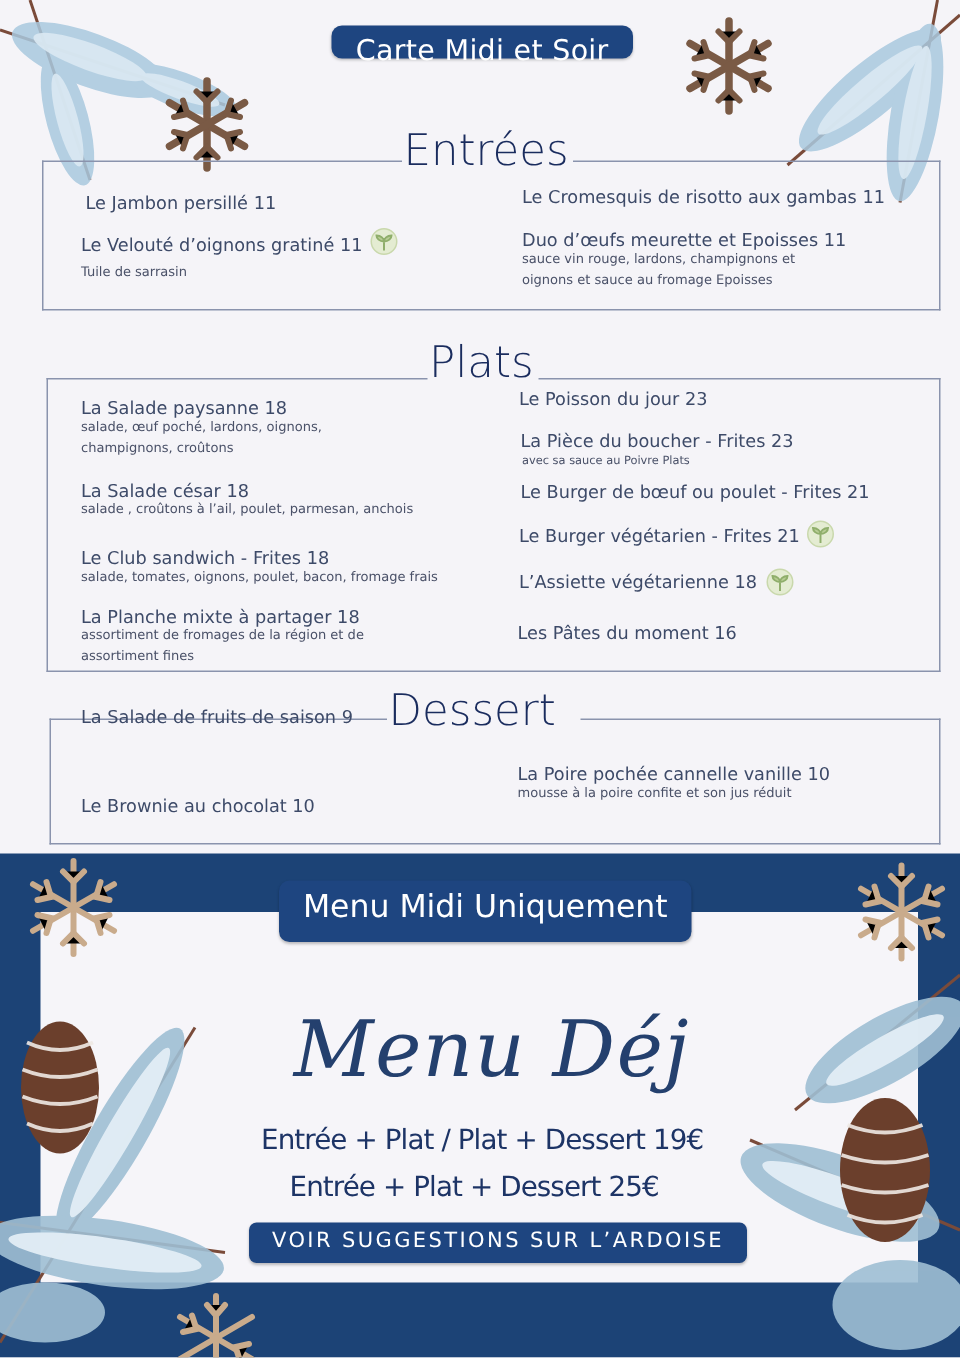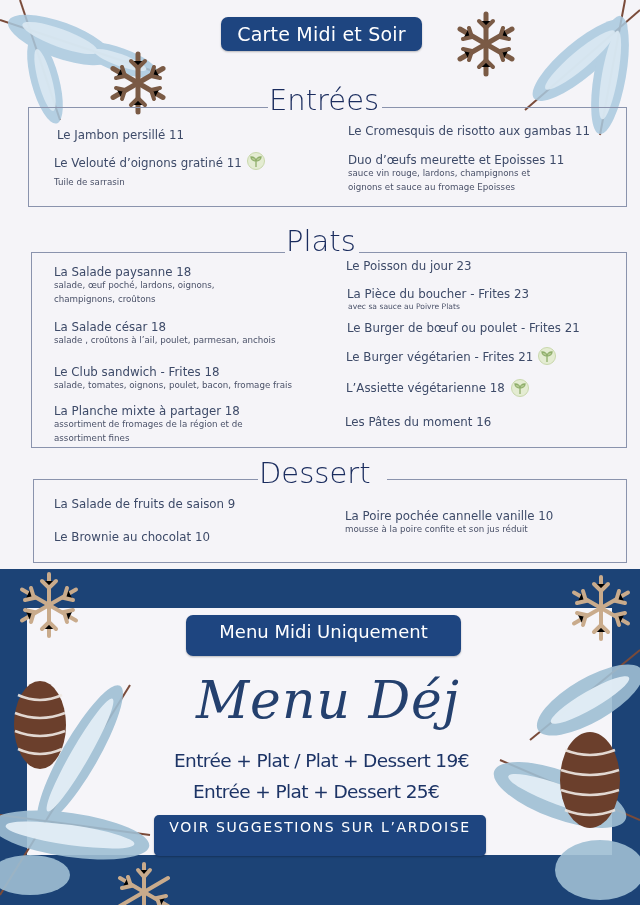--- a/index.html
+++ b/index.html
@@ -21,21 +21,21 @@
   .pill {
     position: absolute;
     background: #1e4580;
     color: #ffffff;
     border-radius: 7px;
     text-align: center;
     font-family: "DejaVu Sans", sans-serif;
     box-shadow: 0 1px 2px rgba(0,0,0,0.25);
   }
   .title-pill {
-    left: 221px; top: 17px; width: 201px; height: 34px;
+    left: 221px; top: 17px; width: 201px; height: 22px;
     font-size: 19px; line-height: 34px; letter-spacing: 0.2px;
   }
 
   .section-box {
     position: absolute;
     border: 1px solid #8a93ad;
     border-top: none;
   }
   .section-rule {
     position: absolute;
@@ -84,22 +84,22 @@
     position: absolute;
     left: 0; top: 569px; width: 640px; height: 336px;
     background: #1c4376;
   }
   .bottom-card {
     position: absolute;
     left: 27px; top: 608px; width: 585px; height: 247px;
     background: #f6f5f9;
   }
   .midi-pill {
-    left: 186px; top: 615px; width: 275px; height: 41px;
-    font-size: 18px; line-height: 34px;
+    left: 186px; top: 587px; width: 275px; height: 41px;
+    font-size: 21px; line-height: 34px;
   }
   .script-title {
     position: absolute;
     left: 180px; top: 660px; width: 280px; height: 80px;
     text-align: right;
     font-family: "DejaVu Serif", serif;
     font-style: italic;
     font-size: 52px;
     line-height: 80px;
     color: #24406e;
@@ -107,21 +107,21 @@
   }
   .offer {
     position: absolute;
     font-family: "DejaVu Sans", sans-serif;
     font-size: 18.5px;
     color: #1d3466;
     white-space: nowrap;
     letter-spacing: -0.6px;
   }
   .ardoise-pill {
-    left: 154px; top: 815px; width: 332px; height: 41px;
+    left: 166px; top: 815px; width: 332px; height: 27px;
     font-size: 14px; line-height: 25px; letter-spacing: 1.6px;
     border-radius: 5px;
   }
 </style>
 </head>
 <body>
 
 <svg class="branch" style="left:0;top:0" width="190" height="135" viewBox="0 0 190 135">
   <g stroke="#6f8b95" stroke-width="1.2" fill="none">
     <path d="M0 20 L150 70" stroke="#7a4b3a" stroke-width="2"></path>
@@ -235,21 +235,21 @@
       <path d="M8 14 V7 M8 8 C5 8 3 6 3 4 C6 4 8 6 8 8 C8 6 10 4 13 4 C13 6 11 8 8 8" stroke="#8fae6b" stroke-width="1.3" fill="#b7cc94"></path>
     </svg>
 </div>
 <div class="item" style="left:345px;top:415px">Les Pâtes du moment 16</div>
 
 <div class="section-rule" style="left:33px;top:479px;width:225px"></div>
 <div class="section-rule" style="left:387px;top:479px;width:240px"></div>
 <div class="section-box" style="left:33px;top:479px;width:594px;height:84px"></div>
 <div class="section-title" style="left:257px;top:457px">Dessert</div>
 
-<div class="item" style="left:54px;top:497px">La Salade de fruits de saison 9</div>
+<div class="item" style="left:54px;top:471px">La Salade de fruits de saison 9</div>
 <div class="item" style="left:54px;top:530px">Le Brownie au chocolat 10</div>
 <div class="item" style="left:345px;top:509px">La Poire pochée cannelle vanille 10</div>
 <div class="desc" style="left:345px;top:522px">mousse à la poire confite et son jus réduit</div>
 
 <div class="bottom-blue"></div>
 <div class="bottom-card"></div>
 
 <svg class="abs" style="left:14px;top:570px" width="70" height="70" viewBox="-35 -35 70 70">
   <g stroke="#c9ab8c" stroke-width="4" stroke-linecap="round">
     <line x1="0" y1="-31" x2="0" y2="31"></line>

